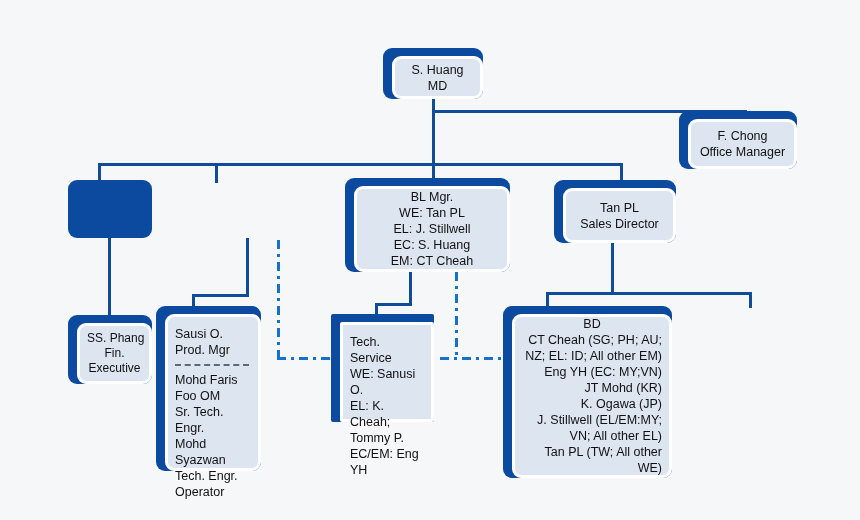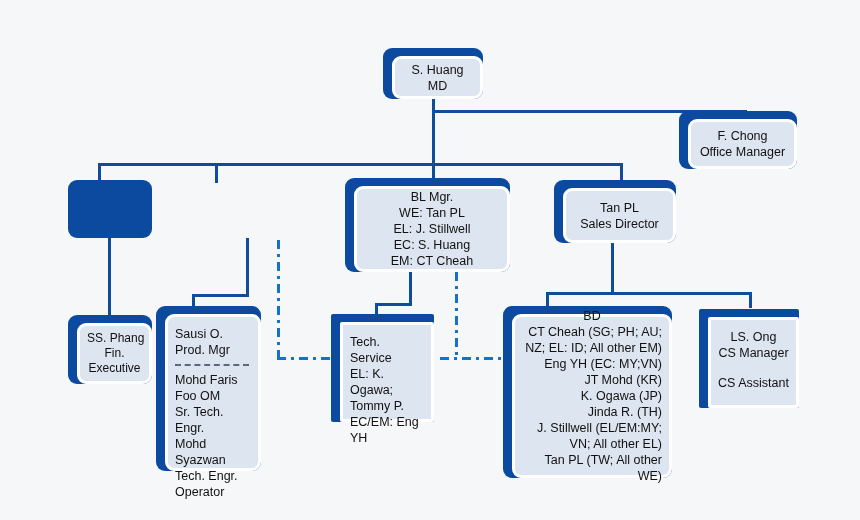--- a/index.html
+++ b/index.html
@@ -164,42 +164,33 @@
       <div class="line">Mohd Syazwan</div>
       <div class="line">Tech. Engr.</div>
       <div class="line">Operator</div>
     </div>
   </div>
 
   <div class="node left sq" style="left:331px;top:314px;width:103px;height:108px;">
     <div class="shadow"></div>
     <div class="card">
       <div class="line">Tech. Service</div>
-      <div class="line">EL: K. Ogawa; Tommy P.</div>
+      <div class="line">WE: Sanusi O.</div>
+      <div class="line">EL: K. Cheah; Tommy P.</div>
       <div class="line">EC/EM: Eng YH</div>
     </div>
   </div>
 
   <div class="node bd" style="left:503px;top:306px;width:169px;height:172px;">
     <div class="shadow"></div>
     <div class="card">
       <div class="line title">BD</div>
       <div class="line">CT Cheah (SG; PH; AU; NZ; EL: ID; All other EM)</div>
       <div class="line">Eng YH (EC: MY;VN)</div>
       <div class="line">JT Mohd (KR)</div>
       <div class="line">K. Ogawa (JP)</div>
-      <div class="line">Jinda R. (TH)</div>
       <div class="line">J. Stillwell (EL/EM:MY; VN; All other EL)</div>
       <div class="line">Tan PL (TW; All other WE)</div>
     </div>
   </div>
 
-  <div class="node left sq" style="left:699px;top:309px;width:100px;height:99px;">
-    <div class="shadow"></div>
-    <div class="card">
-      <div class="line">LS. Ong</div>
-      <div class="line">CS Manager</div>
-      <div class="divider"></div>
-      <div class="line">CS Assistant</div>
-    </div>
-  </div>
 
 </div>
 
 </body></html>

